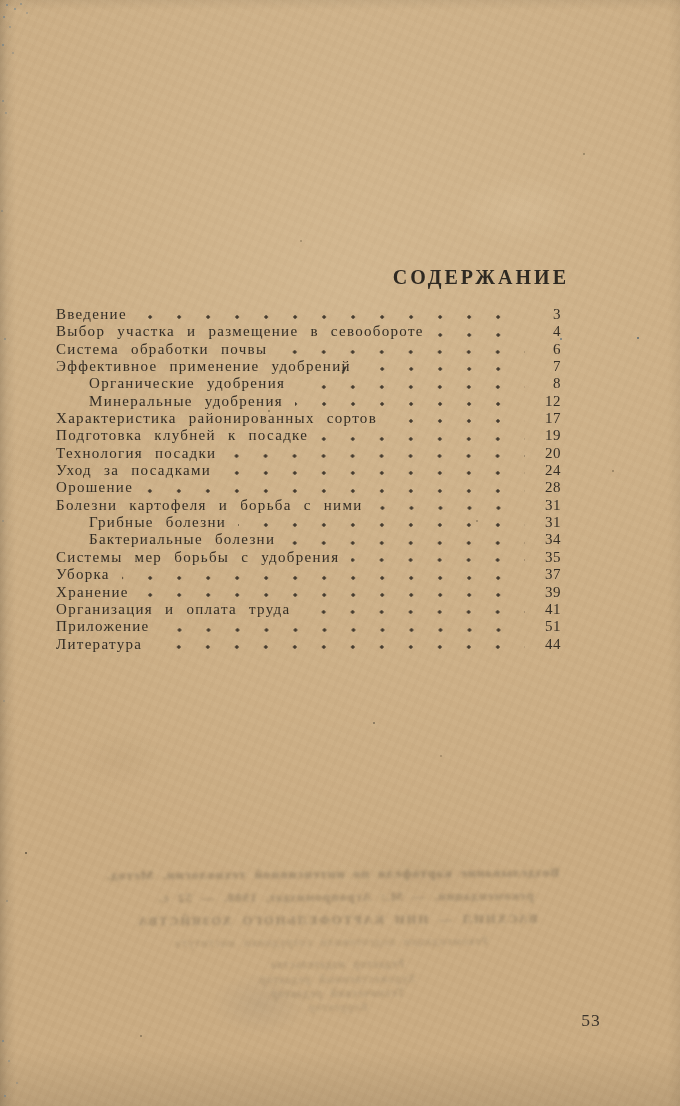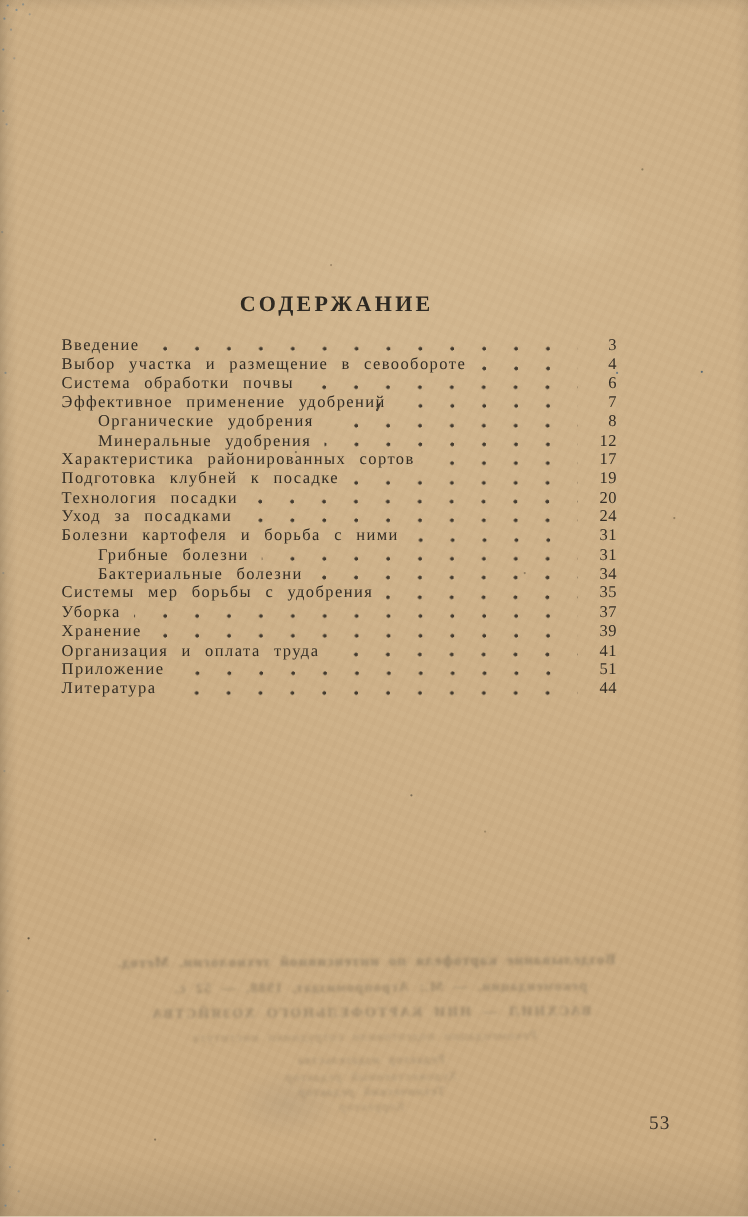--- a/index.html
+++ b/index.html
@@ -53,21 +53,21 @@
       268px 410px 0 rgba(80,70,55,.65), 476px 520px 0 rgba(90,78,60,.5);
   }
   .stray-tick {
     position:absolute; left:343px; top:366px; width:1.6px; height:8px;
     background:rgba(52,45,36,.85); transform:rotate(24deg); border-radius:1px; pointer-events:none;
   }
 
   
   .content { position:absolute; left:35px; top:266px; width:526px; }
   .toc-title {
-    text-align:center; transform:translateX(8px);
+    text-align:right; transform:translateX(8px);
     font-size:20px; font-weight:bold; letter-spacing:3px;
     margin-bottom:17px; color:#2e2922;
   }
   .toc-list { font-size:15px; letter-spacing:1.3px; word-spacing:7px; }
   .toc-row { display:flex; align-items:baseline; height:17.35px; white-space:nowrap;margin-left:21px; }
   .toc-row.indented .toc-label { padding-left:33px; }
   .toc-label { flex:none; }
   .toc-leader { flex:1 1 auto; align-self:stretch; position:relative; margin:0 8px 0 12px; min-width:20px; }
   .toc-leader::after {
     content:""; position:absolute; left:0; right:0; bottom:4px; height:4px;
@@ -87,21 +87,21 @@
   .ghost-line:nth-child(1){ font-size:13.5px; font-weight:bold; opacity:.46; margin-bottom:7px; transform:translateX(4px);}
   .ghost-line:nth-child(2){ font-size:13px;   font-weight:bold; opacity:.40; margin-bottom:8px; transform:translateX(-9px);}
   .ghost-line:nth-child(3){ font-size:12.5px; font-weight:bold; opacity:.44; letter-spacing:2px; margin-bottom:7px;}
   .ghost-line:nth-child(4){ font-size:12px;   opacity:.30; margin-bottom:8px; transform:translateX(6px);}
   .ghost-line:nth-child(5){ font-size:11.5px; opacity:.36; margin-bottom:3px;}
   .ghost-line:nth-child(6){ font-size:11.5px; opacity:.30; margin-bottom:2px;}
   .ghost-line:nth-child(7){ font-size:11.5px; opacity:.34; margin-bottom:2px;}
   .ghost-line:nth-child(8){ font-size:11.5px; opacity:.28;}
 
   .folio {
-    position:absolute; left:590px; top:1010px; width:42px; 
+    position:absolute; left:570px; top:1010px; width:42px; text-align:center;
     font-size:17.5px; letter-spacing:1px; color:#3a332b;
   }
 </style>
 </head>
 <body>
 
 <div class="scan">
   <div class="mottle"></div>
   <div class="speck"></div>
   <div class="stray-tick"></div>
@@ -162,20 +162,25 @@
       <span class="toc-leader"></span>
       <span class="toc-page">20</span>
     </div>
 
     <div class="toc-row">
       <span class="toc-label">Уход за посадками</span>
       <span class="toc-leader"></span>
       <span class="toc-page">24</span>
     </div>
 
+    <div class="toc-row">
+      <span class="toc-label">Орошение</span>
+      <span class="toc-leader"></span>
+      <span class="toc-page">28</span>
+    </div>
 
     <div class="toc-row">
       <span class="toc-label">Болезни картофеля и борьба с ними</span>
       <span class="toc-leader"></span>
       <span class="toc-page">31</span>
     </div>
 
     <div class="toc-row indented">
       <span class="toc-label">Грибные болезни</span>
       <span class="toc-leader"></span>

